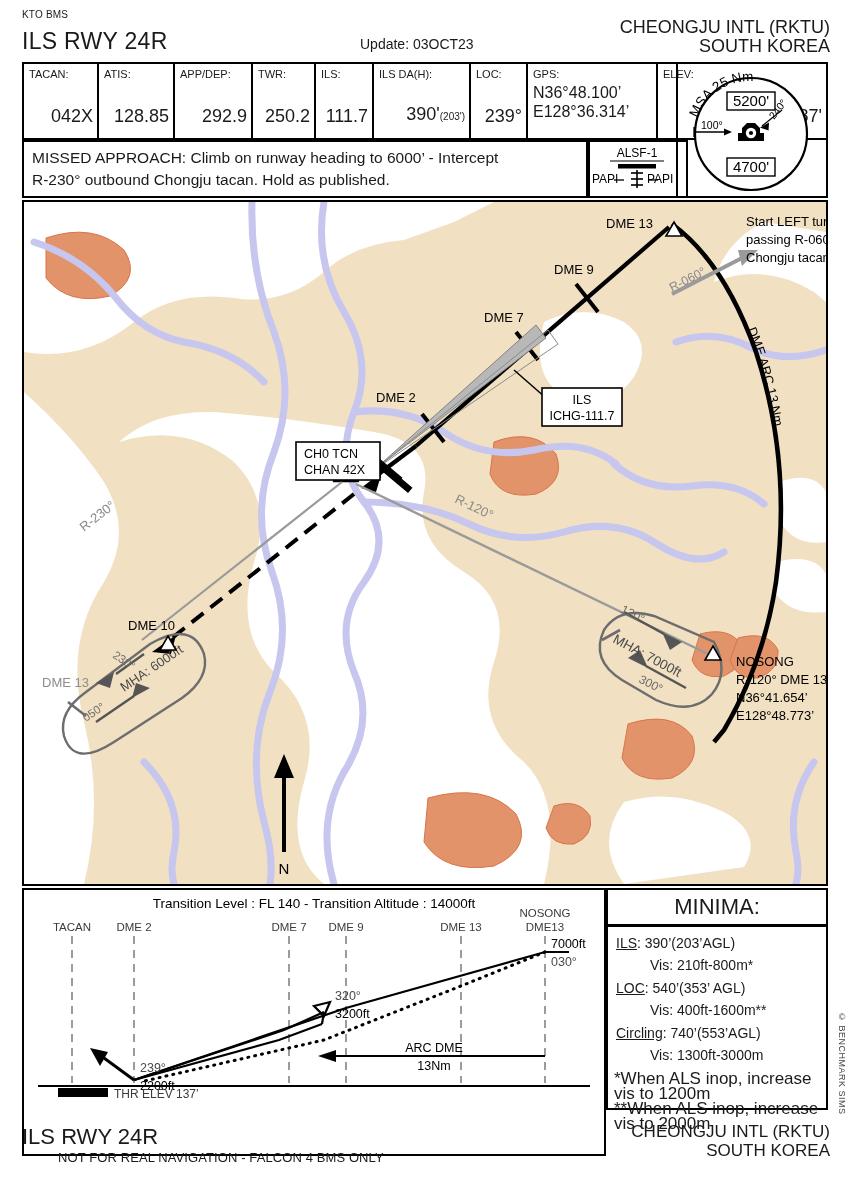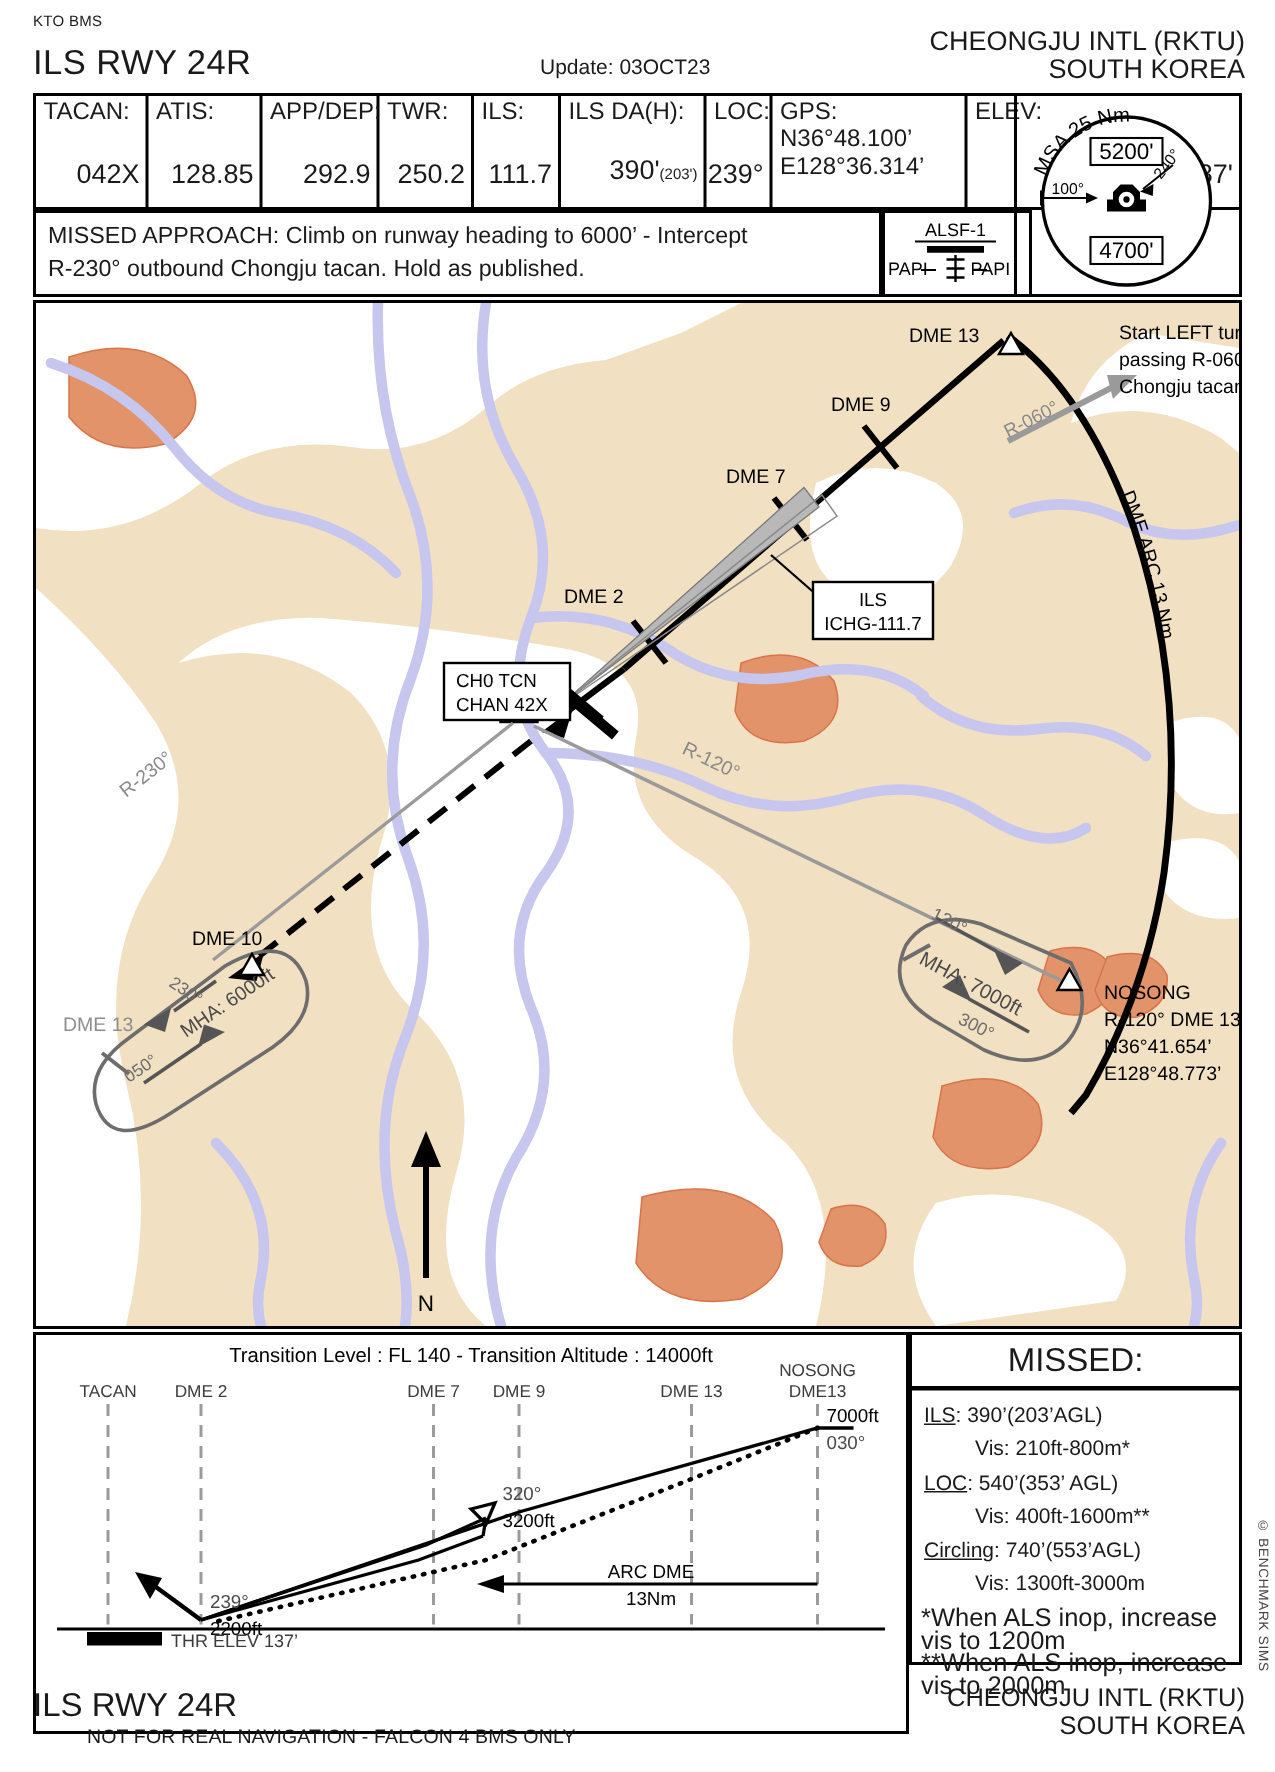--- a/index.html
+++ b/index.html
@@ -16,21 +16,21 @@
   .hdr-apt{right:20px;top:18px;font-size:18px;text-align:right;line-height:19px;}
 
   
   .frame{border:2.5px solid #000;box-sizing:border-box;}
 
   
   .strip{left:22px;top:62px;width:806px;height:78px;}
   .strip-inner{position:absolute;inset:0;display:flex;}
   .cell{border-right:2.5px solid #000;box-sizing:border-box;position:relative;padding:3px 4px 0 5px;}
   .cell:last-child{border-right:none;}
-  .cell .lab{font-size:16px;line-height:15px;}
+  .cell .lab{font-size:11px;line-height:15px;}
   .cell .val{position:absolute;right:4px;bottom:12px;font-size:18px;line-height:19px;white-space:nowrap;text-align:center;}
   .cell .val .sub{font-size:10px;}
   .gps .gline{position:absolute;left:5px;font-size:16px;line-height:17px;}
 
   
   .msa{right:22px;top:62px;width:152px;height:136px;}
   
   .miss{left:22px;top:140px;width:566px;height:58px;padding:5px 8px;box-sizing:border-box;}
   .miss p{margin:0;font-size:15.5px;line-height:22px;}
   .als{left:588px;top:140px;width:100px;height:58px;text-decoration:underline;}
@@ -89,21 +89,21 @@
         <div class="val">250.2</div>
       </div>
       <div class="cell" style="width:58px">
         <div class="lab">ILS:</div>
         <div class="val">111.7</div>
       </div>
       <div class="cell" style="width:97px">
         <div class="lab">ILS DA(H):</div>
         <div class="val"><span>390'</span><span class="sub">(203')</span></div>
       </div>
-      <div class="cell" style="width:44px">
+      <div class="cell" style="width:57px">
         <div class="lab">LOC:</div>
         <div class="val">239°</div>
       </div>
       <div class="cell gps" style="width:130px">
         <div class="lab">GPS:</div>
         <div class="gline" style="top:20px">N36°48.100’</div>
         <div class="gline" style="top:39px">E128°36.314’</div>
       </div>
       <div class="cell" style="width:auto;flex:1">
         <div class="lab">ELEV:</div>
@@ -386,21 +386,21 @@
         <text class="maptxt" x="410" y="180" font-size="12.5" text-anchor="middle">13Nm</text>
       </g>
 
       <line x1="14" y1="196" x2="566" y2="196" stroke="#000" stroke-width="2"></line>
       <rect x="34" y="198" width="50" height="9" fill="#000"></rect>
       <text class="maptxt" x="90" y="208" font-size="12" fill="#3b3b3b">THR ELEV 137’</text>
     </svg>
   </div>
 
   <div class="abs frame min">
-    <div class="minima-title">MISSED:</div>
+    <div class="minima-title">MINIMA:</div>
     <div class="minima-rule"></div>
     <div class="minima-body">
       <div>
         <u>ILS</u><span>: 390’(203’AGL)</span>
       </div>
       <div class="ind">Vis: 210ft-800m*</div>
       <div>
         <u>LOC</u><span>: 540’(353’ AGL)</span>
       </div>
       <div class="ind">Vis: 400ft-1600m**</div>

